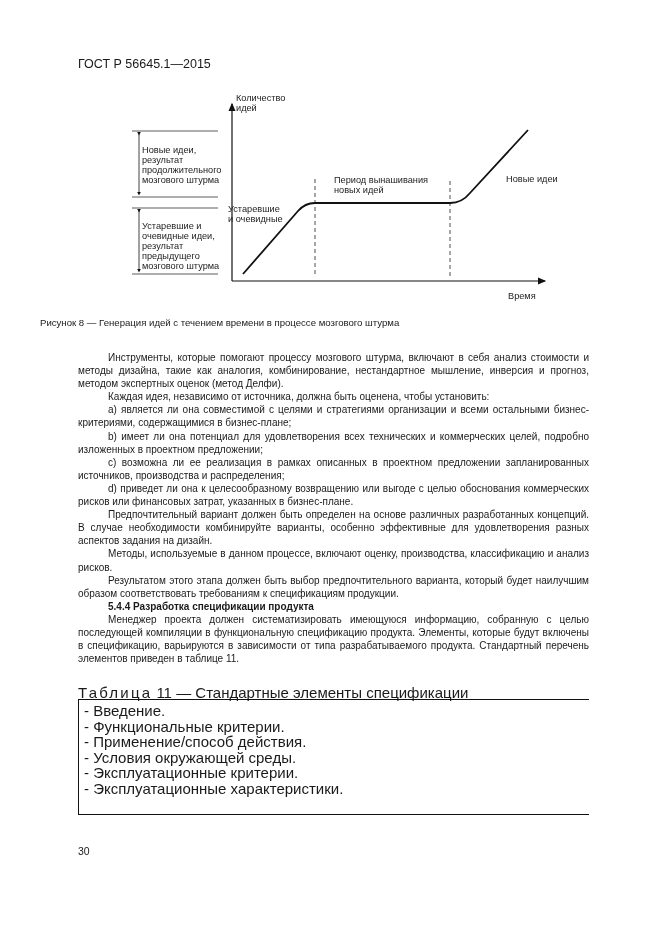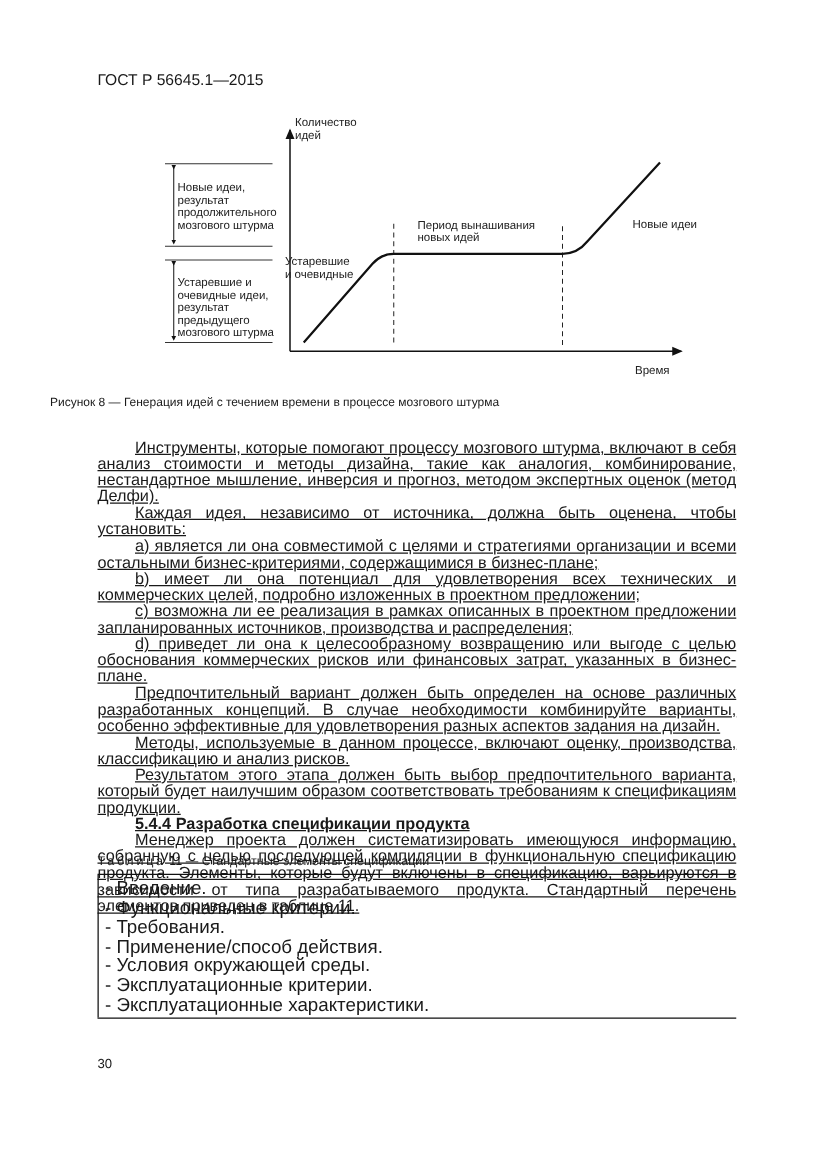--- a/index.html
+++ b/index.html
@@ -2,25 +2,25 @@
 <html><head>
 <meta charset="utf-8">
 <style>
   html, body { margin:0; padding:0; background:#fff; }
   body { width:661px; height:935px; position:relative; overflow:hidden;
          font-family:"Liberation Sans", sans-serif; color:#1a1a1a; }
   .hdr { position:absolute; left:78px; top:57px; font-weight:normal; font-size:12.5px; }
   .fig { position:absolute; left:0; top:0; width:661px; height:310px; }
   .fig text { font-family:"Liberation Sans", sans-serif; font-size:9.2px; fill:#222; }
   .caption { position:absolute; left:0; width:661px; top:317px; text-align:left; font-size:9.6px;padding-left:40px; }
-  .body { position:absolute; left:78px; top:351px; width:511px; font-size:13px; line-height:13.1px; text-align:justify;text-decoration:underline; }
+  .body { position:absolute; left:78px; top:351px; width:511px; font-size:10px; line-height:13.1px; text-align:justify; }
   .body p { margin:0; text-indent:0; }
   .body p.ind { text-indent:30px; }
   .body p.h { font-weight:bold; text-indent:30px; }
-  .tcap { position:absolute; left:78px; top:684px; font-size:10px; }
+  .tcap { position:absolute; left:78px; top:684px; font-size:15px; }
   .tcap .sp { letter-spacing:2.2px; }
   .tbl { position:absolute; left:78px; top:699px; width:511px; height:116px; border:1px solid #111; border-left:none; border-right:none; box-sizing:border-box; }
   .tbl .vl { position:absolute; top:0; bottom:0; width:1px; background:#111; }
   .tbl ul { list-style:none; margin:0; padding:3px 0 0 6px; }
   .tbl li { font-size:15px; height:15.6px; line-height:15.6px; }
   .pg { position:absolute; left:78px; top:845px; font-size:10.5px; }
 </style>
 </head>
 <body>
 
@@ -90,21 +90,20 @@
   <p class="ind">Менеджер проекта должен систематизировать имеющуюся информацию, собранную с целью последующей компиляции в функциональную спецификацию продукта. Элементы, которые будут включены в спецификацию, варьируются в зависимости от типа разрабатываемого продукта. Стандартный перечень элементов приведен в таблице 11.</p>
 </div>
 
 <div class="tcap"><span class="sp">Таблица</span><span> 11 — Стандартные элементы спецификации</span></div>
 
 <div class="tbl">
   <div class="vl" style="left:0"></div>
   <ul>
     <li>- Введение.</li>
     <li>- Функциональные критерии.</li>
-    <li>- Требования.</li>
     <li>- Применение/способ действия.</li>
     <li>- Условия окружающей среды.</li>
     <li>- Эксплуатационные критерии.</li>
     <li>- Эксплуатационные характеристики.</li>
   </ul>
 </div>
 
 <div class="pg">30</div>
 
 </body></html>

